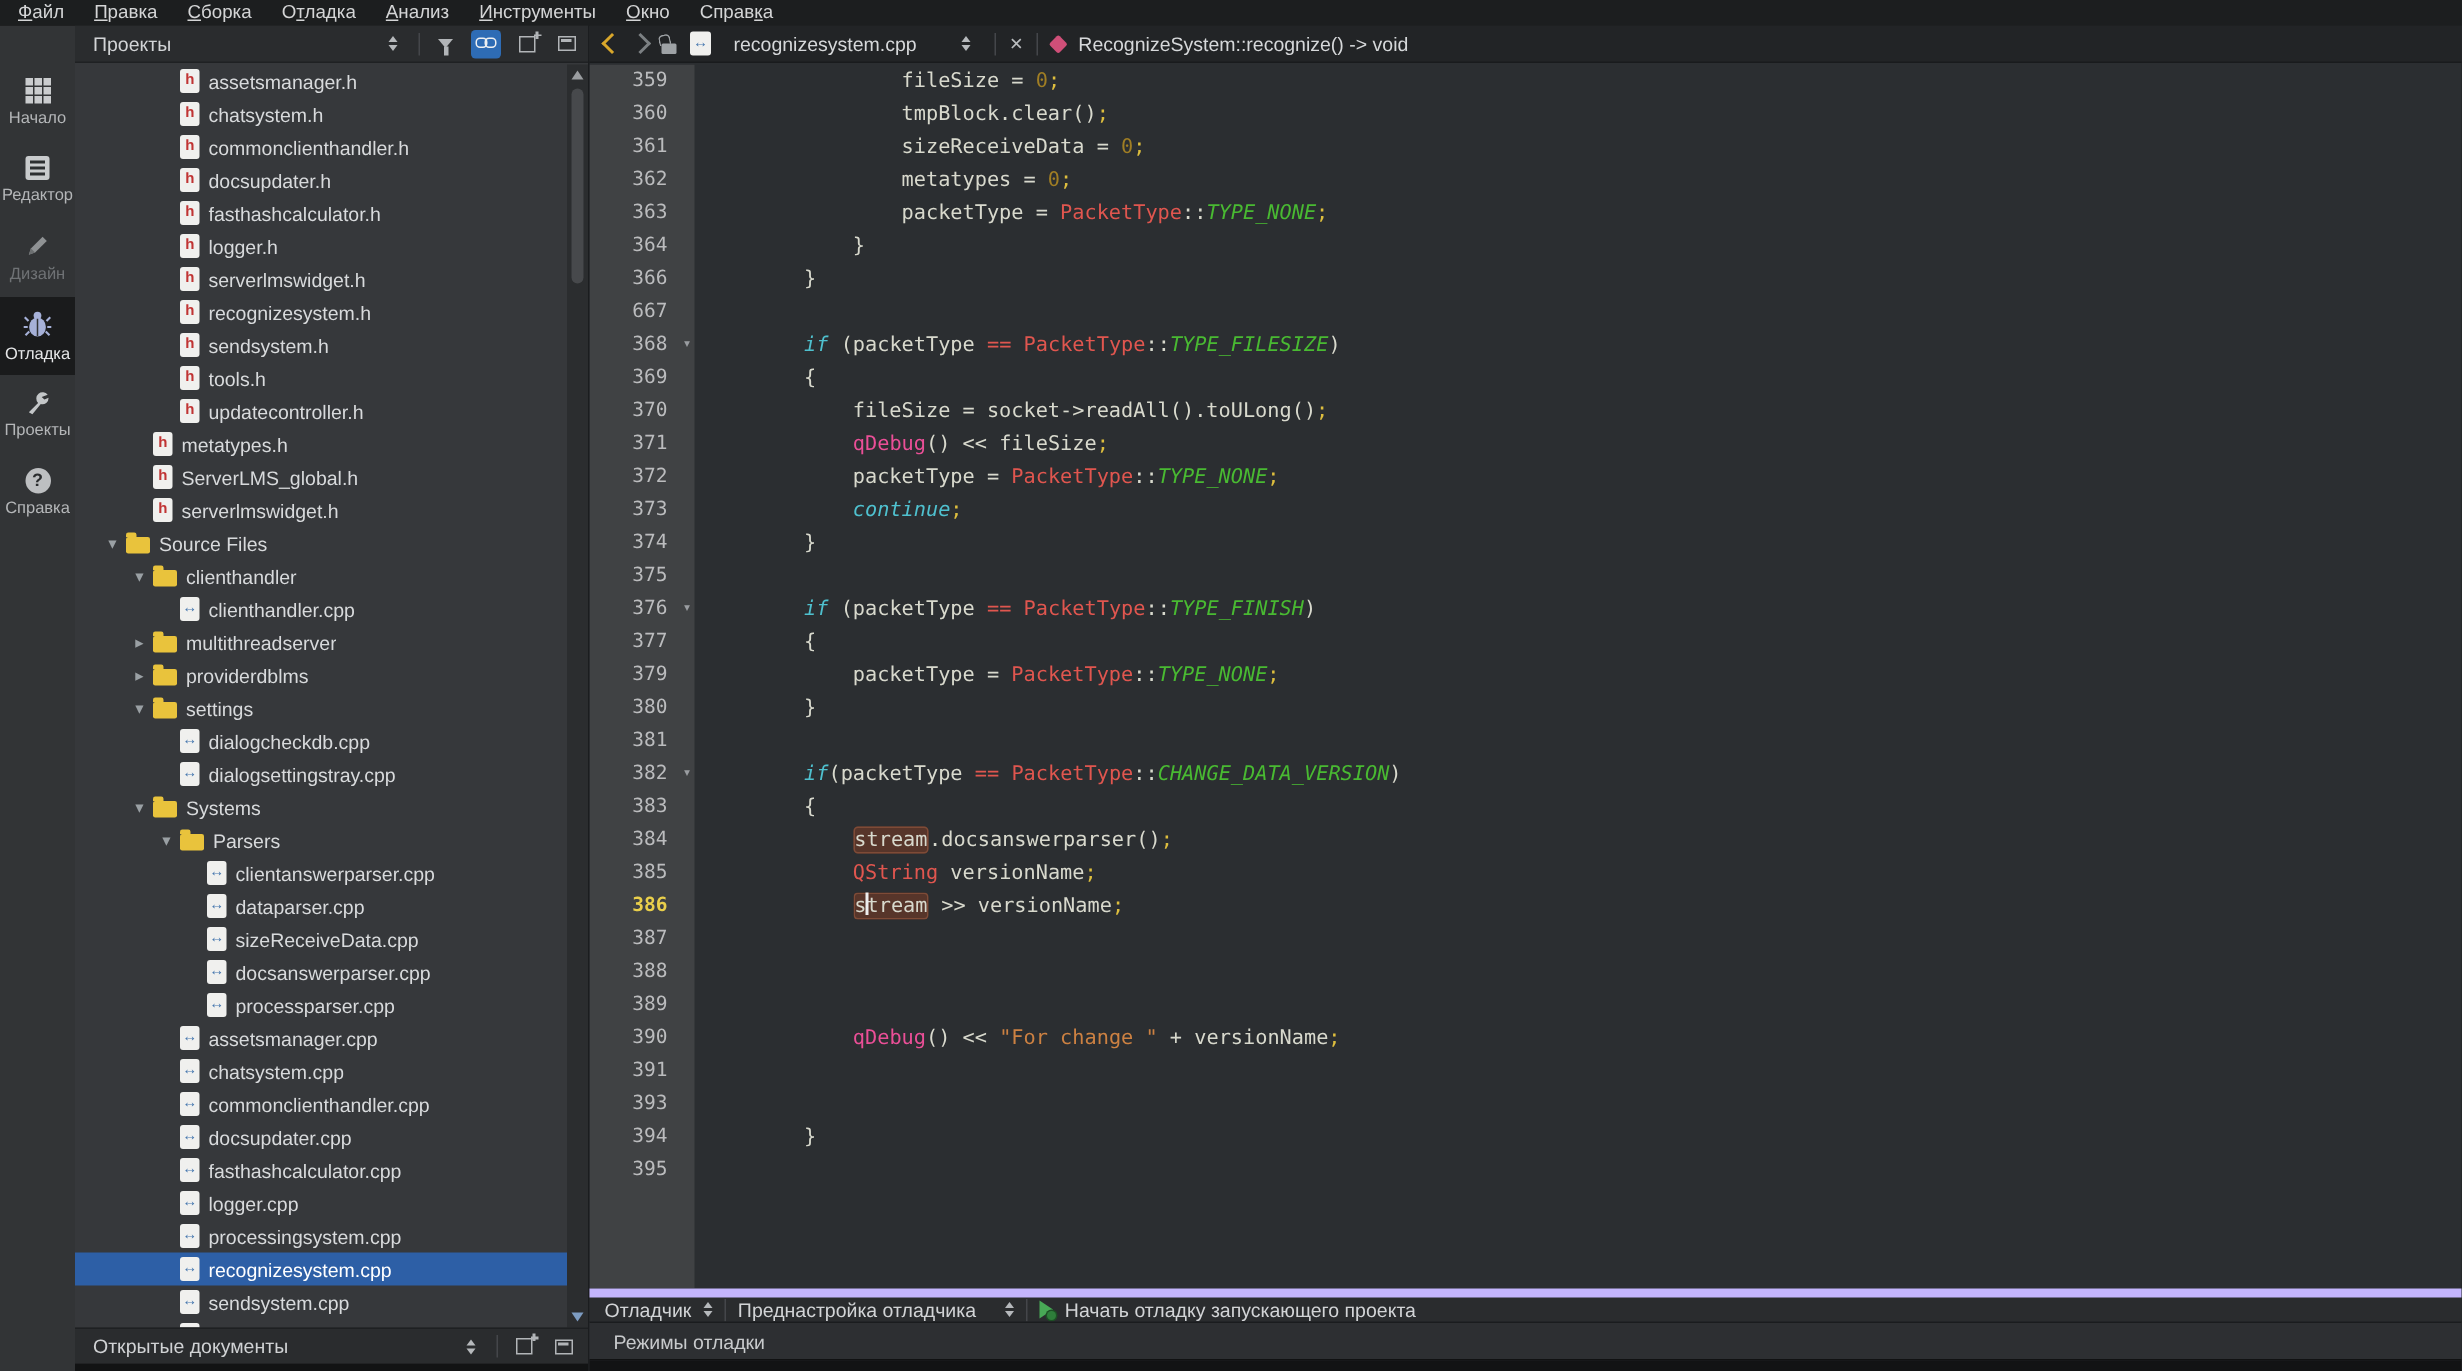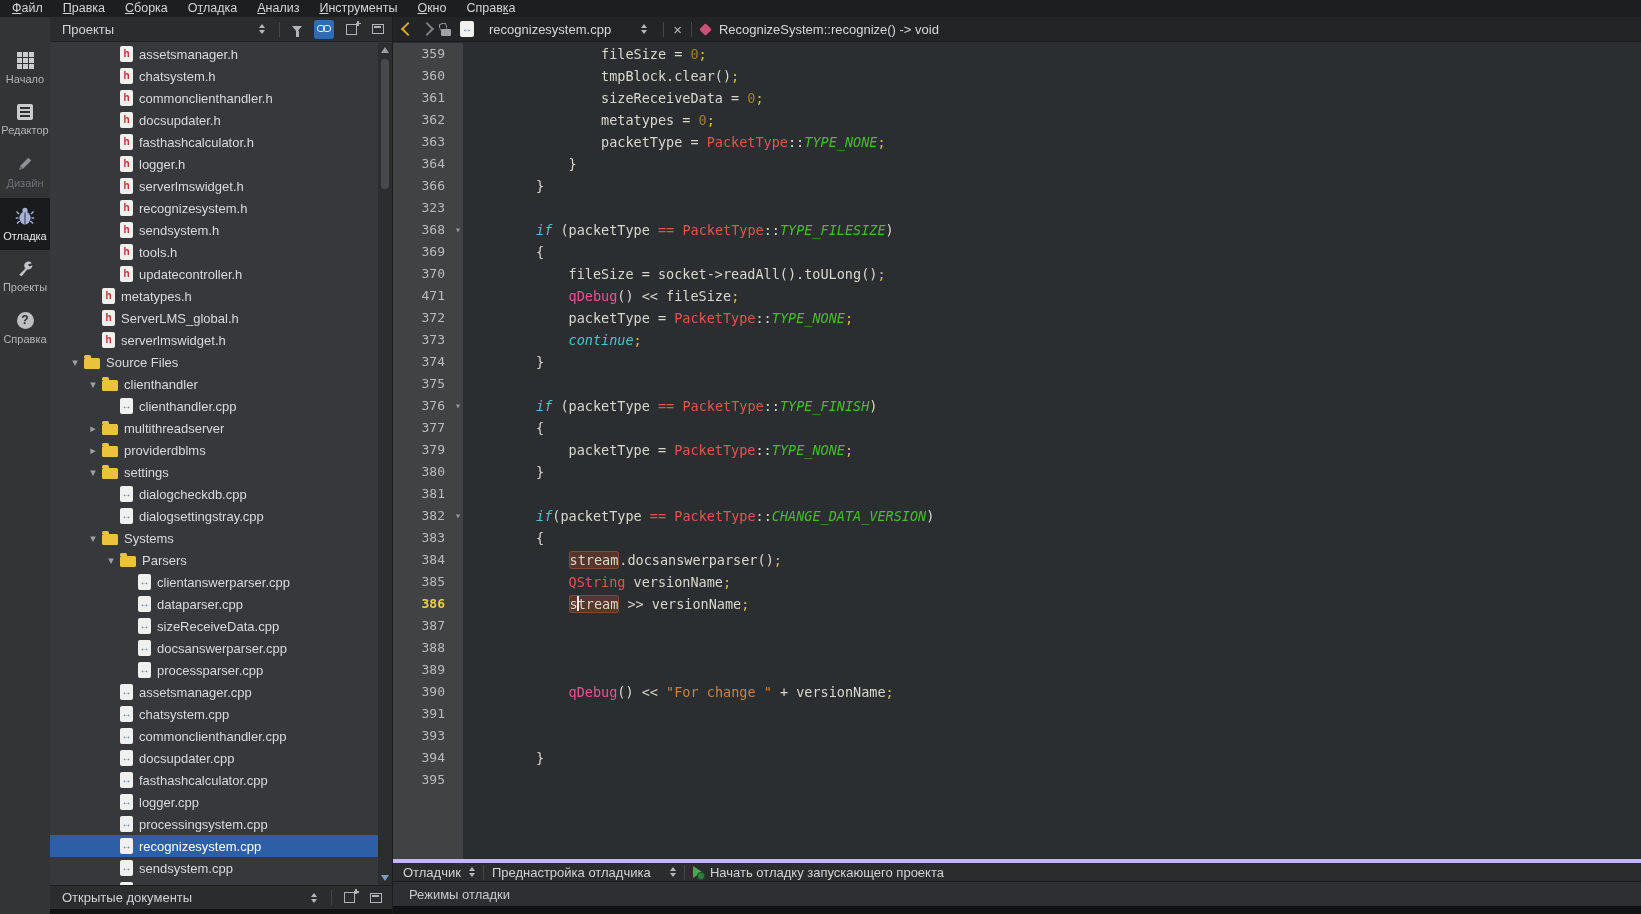--- a/index.html
+++ b/index.html
@@ -119,21 +119,21 @@
   .cs-c{color:#7d8020;font-style:italic}
   .cs-s{color:#cc8142}
   .cs-hl,.cs-hlL,.cs-hlR{background:#57352a;border:1px solid #7e4b37}
   .cs-hl{border-radius:3px}
   .cs-hlL{border-right:none;border-radius:3px 0 0 3px}
   .cs-hlR{border-left:none;border-radius:0 3px 3px 0}
   .caret{display:inline-block;width:0;border-left:2px solid #ededee;height:15px;
          vertical-align:-2px;margin:0 -1px;position:relative;z-index:3}
   
   .debugbar{position:absolute;left:0;top:842px;width:100%;height:22px;background:#2a2c2e;
-            border-top:4px solid #c4b5fd;display:flex;align-items:center;gap:8px;
+            border-top:6px solid #c4b5fd;display:flex;align-items:center;gap:8px;
             padding:0 10px;box-sizing:border-box;font-size:13px;color:#d2d4d6;white-space:nowrap}
   .play{width:0;height:0;border-top:6px solid transparent;border-bottom:6px solid transparent;
         border-left:9px solid #48a956;position:relative;flex:none}
   .play:after{content:"";position:absolute;left:-4px;top:1px;width:6px;height:6px;border-radius:50%;
         background:#2e7d3a;box-shadow:0 0 0 1px #1d4f25}
   .modesbar{position:absolute;left:0;top:864px;width:100%;height:26px;background:#2d2f32;
             border-top:1px solid #1a1c1e;border-bottom:1px solid #101112;display:flex;
             align-items:center;padding-left:16px;box-sizing:border-box;font-size:13px;color:#c8cacc}
   .blackR{position:absolute;left:0;top:890px;width:100%;height:7px;background:#121314}
   
@@ -474,37 +474,37 @@
         </div>
         <div class="code-line">
           <span class="gut">364</span>
           <span class="ctext"><span class="cs-t">            }</span></span>
         </div>
         <div class="code-line">
           <span class="gut">366</span>
           <span class="ctext"><span class="cs-t">        }</span></span>
         </div>
         <div class="code-line">
-          <span class="gut">323</span>
+          <span class="gut">667</span>
           <span class="ctext"></span>
         </div>
         <div class="code-line">
           <span class="gut">368<span class="fold">▾</span></span>
           <span class="ctext"><span class="cs-t">        </span><span class="cs-k">if</span><span class="cs-t"> (packetType </span><span class="cs-op">==</span><span class="cs-t"> </span><span class="cs-ty">PacketType</span><span class="cs-t">::</span><span class="cs-e">TYPE_FILESIZE</span><span class="cs-t">)</span></span>
         </div>
         <div class="code-line">
           <span class="gut">369</span>
           <span class="ctext"><span class="cs-t">        {</span></span>
         </div>
         <div class="code-line">
           <span class="gut">370</span>
           <span class="ctext"><span class="cs-t">            fileSize = socket-&gt;readAll().toULong()</span><span class="cs-p">;</span></span>
         </div>
         <div class="code-line">
-          <span class="gut">471</span>
+          <span class="gut">371</span>
           <span class="ctext"><span class="cs-t">            </span><span class="cs-q">qDebug</span><span class="cs-t">() &lt;&lt; fileSize</span><span class="cs-p">;</span></span>
         </div>
         <div class="code-line">
           <span class="gut">372</span>
           <span class="ctext"><span class="cs-t">            packetType = </span><span class="cs-ty">PacketType</span><span class="cs-t">::</span><span class="cs-e">TYPE_NONE</span><span class="cs-p">;</span></span>
         </div>
         <div class="code-line">
           <span class="gut">373</span>
           <span class="ctext"><span class="cs-t">            </span><span class="cs-k">continue</span><span class="cs-p">;</span></span>
         </div>

